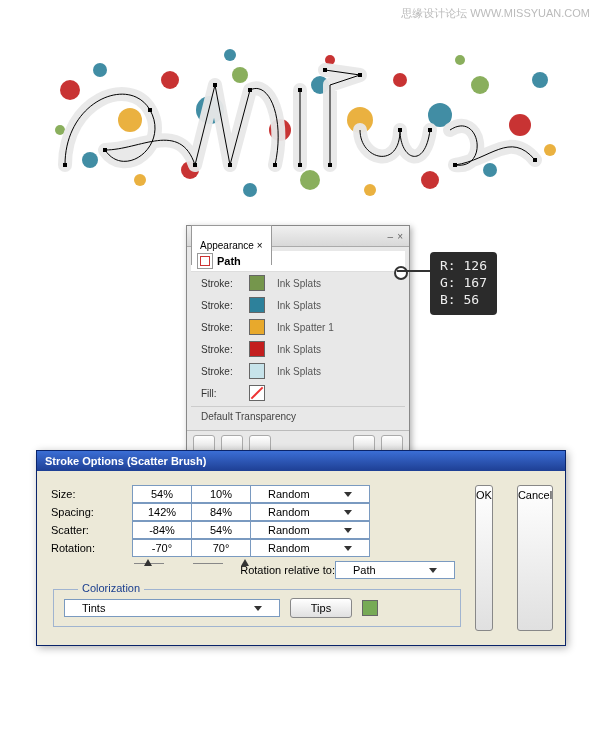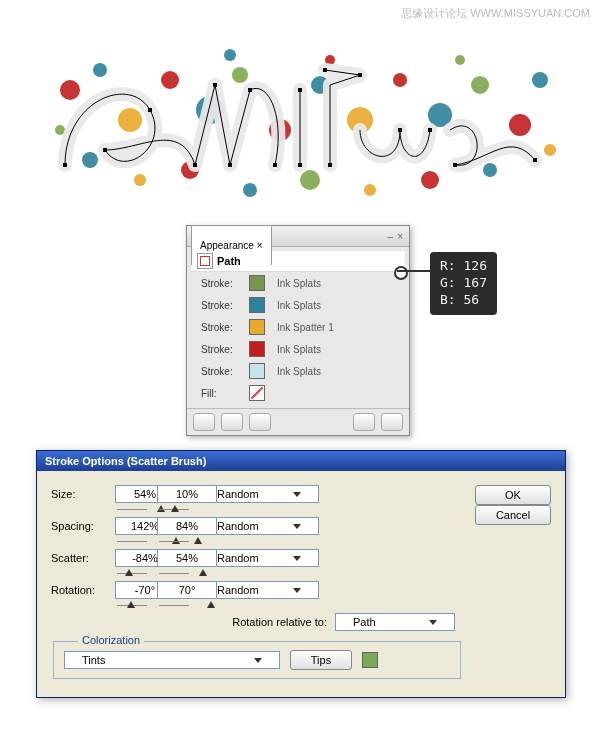--- a/index.html
+++ b/index.html
@@ -26,32 +26,32 @@
 .footer-btn{width:20px;height:16px;border:1px solid #aaa;background:linear-gradient(#fff,#ddd);border-radius:3px}
 
 .callout-line{position:absolute;top:270px;left:397px;width:33px;height:2px;background:#333}
 .callout-dot{position:absolute;top:266px;left:394px;width:10px;height:10px;border-radius:50%;border:2px solid #333;background:#fff}
 .rgb-box{position:absolute;top:252px;left:430px;background:#2b2b2b;color:#eee;border-radius:4px;padding:6px 10px;font-size:13px;font-family:monospace;line-height:1.3}
 
 .dialog{position:absolute;top:450px;left:36px;width:528px;background:#ece9d8;border:1px solid #0a246a;box-shadow:2px 2px 8px rgba(0,0,0,0.3)}
 .dialog-title{background:linear-gradient(#3b6ed5,#1e3f94);color:#fff;padding:4px 8px;font-weight:bold;font-size:11px}
 .dialog-body{padding:14px 14px 14px 14px;display:flex;gap:12px}
 .dialog-left{flex:1}
-.dialog-right{width:76px;display:flex;flex-direction:column;gap:0}
+.dialog-right{width:76px;display:flex;flex-direction:row;gap:24px}
 .dlg-btn{background:linear-gradient(#fff,#e0e0e0);border:1px solid #888;border-radius:3px;padding:3px 0;text-align:center;font-size:11px}
-.row{display:flex;align-items:center;margin-bottom:14px;gap:8px}
+.row{display:flex;align-items:center;margin-bottom:0;gap:25px}
 .row-label{width:56px;text-align:left}
 .slider-box{width:34px;position:relative}
 .slider-input{width:52px;border:1px solid #7a9ac0;background:#fff;padding:2px 3px;font-size:11px;text-align:center}
 .slider-track{position:absolute;bottom:-9px;left:2px;right:2px;height:4px}
 .slider-track:before{content:"";position:absolute;left:0;right:0;top:1px;height:1px;background:#888}
 .slider-thumb{position:absolute;top:-3px;width:0;height:0;border-left:4px solid transparent;border-right:4px solid transparent;border-bottom:7px solid #333}
 .dropdown{width:84px;border:1px solid #7a9ac0;background:#fff;padding:2px 17px;display:flex;justify-content:space-between;align-items:center;font-size:11px}
 .dd-arrow{width:0;height:0;border-left:4px solid transparent;border-right:4px solid transparent;border-top:5px solid #333}
-.rel-row{display:flex;align-items:center;justify-content:flex-end;gap:8px;margin:4px 8px 10px 0}
+.rel-row{display:flex;align-items:center;justify-content:flex-end;margin:4px 8px 10px 0}
 .fieldset{border:1px solid #a0b4d0;margin:4px 2px;padding:8px 10px;position:relative}
 .legend{position:absolute;top:-8px;left:24px;background:#ece9d8;padding:0 4px;color:#1a3e8e;font-size:11px}
 .color-row{display:flex;align-items:center;gap:10px}
 .wide-dd{width:180px}
 .tips-btn{width:60px}
 .small-sw{width:14px;height:14px;border:1px solid #666;background:#7a5}
 .default-trans{padding:4px 10px;font-size:10px;color:#444;border-top:1px solid #ccc;margin:2px 4px 0}
 .path-icon{width:14px;height:14px;border:1px solid #999;background:#fff;position:relative;margin-right:4px}
 .path-icon:after{content:"";position:absolute;left:2px;top:2px;width:8px;height:8px;border:1px solid #c33}
 </style>
@@ -151,20 +151,21 @@
         <div class="stroke-row">
           <span class="stroke-label">Stroke:</span>
           <span class="swatch" style="background:#c7e3ea"></span>
           <span class="brush-name">Ink Splats</span>
         </div>
       </div>
     <div class="stroke-row">
       <span class="stroke-label">Fill:</span>
       <span class="fill-swatch"></span>
     </div>
+    <div class="default-trans">Default Transparency</div>
   </div>
   <div class="panel-footer">
     <div class="footer-icons">
       <div class="footer-btn"></div>
       <div class="footer-btn"></div>
       <div class="footer-btn"></div>
     </div>
     <div class="footer-icons">
       <div class="footer-btn"></div>
       <div class="footer-btn"></div>

